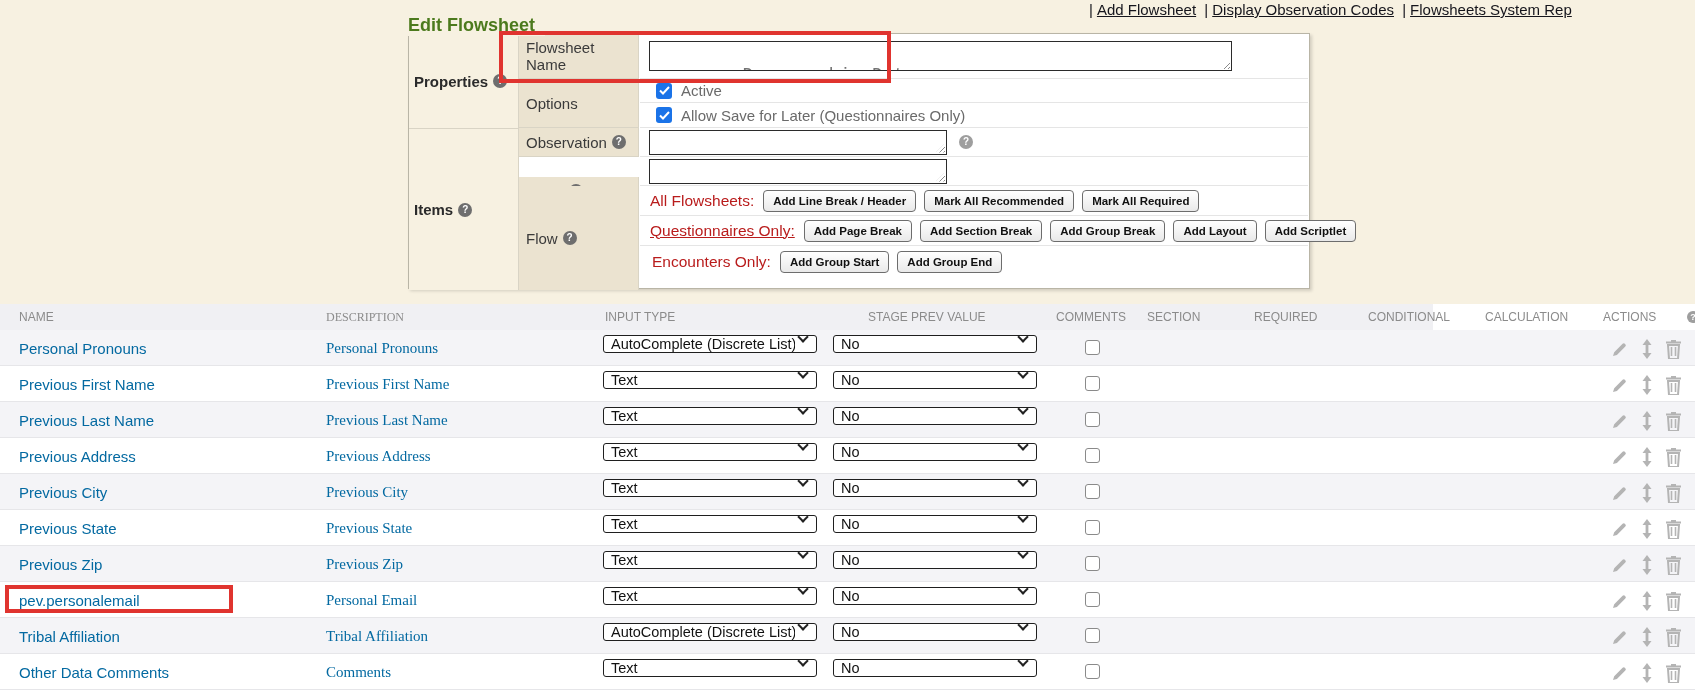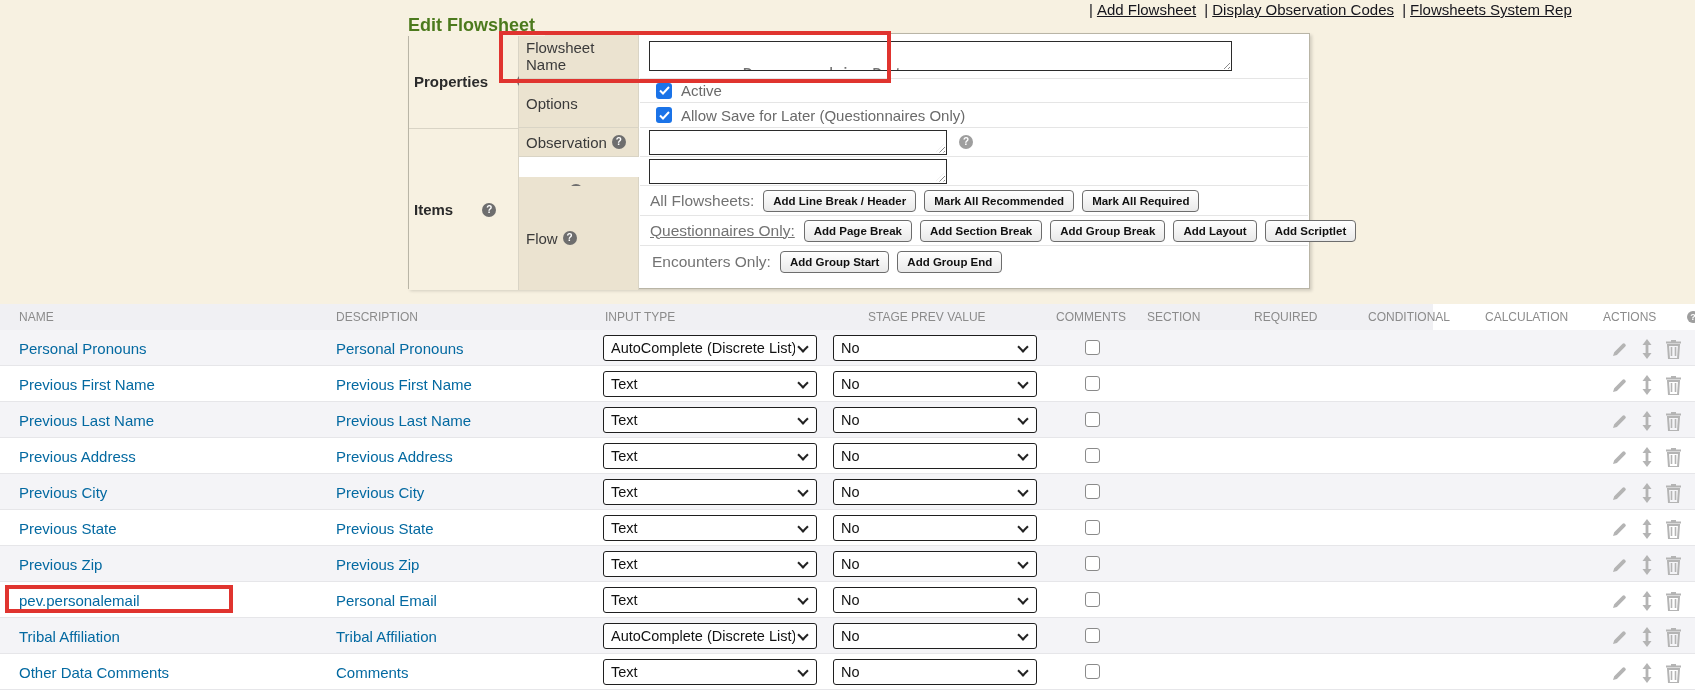--- a/index.html
+++ b/index.html
@@ -12,61 +12,61 @@
 
   
   .topnav { position:absolute; left:1085px; top:1px; white-space:nowrap; font-size:15px; color:#15151c; }
   .topnav a { color:#15151c; text-decoration:underline; cursor:pointer; }
   .topnav .sep { text-decoration:none; padding:0 4px; }
 
   
   .form-title { position:absolute; left:408px; top:15px; font-size:18px; font-weight:bold; color:#4c7a1d; background:#f7f1e1; padding-right:10px; z-index:3; }
   .form-box { position:absolute; left:408px; top:33px; width:902px; height:256px; background:#fff; border:1px solid #b9b5a6; box-shadow:2px 2px 3px rgba(0,0,0,0.15); z-index:1; }
   .fcell { position:absolute; display:flex; align-items:center; }
-  .col1 { left:0; width:110px; background:#f7f1e1; border-right:1px solid #d9d4c5; padding-left:5px; font-weight:bold; font-size:15px; color:#2b2b2b;gap:24px; }
+  .col1 { left:0; width:110px; background:#f7f1e1; border-right:1px solid #d9d4c5; padding-left:5px; font-weight:bold; font-size:15px; color:#2b2b2b; }
   .col2 { left:110px; width:120px; background:#ebe3d0; border-right:1px solid #d9d4c5; padding-left:7px; font-size:15px; color:#3a3a3a; }
   .cb-bottom { border-bottom:1px solid #d9d4c5; }
   .content-row { position:absolute; left:231px; right:1px; display:flex; align-items:center; background:#fff; }
   .row-line { border-bottom:1px solid #e5e5e5; }
 
   .qicon { display:inline-block; width:14px; height:14px; border-radius:50%; background:#6e6e6e; color:#fff; font-size:10px; font-weight:bold; text-align:center; line-height:14px; margin-left:5px; flex:0 0 auto; }
   .qicon.light { background:#9e9e9e; }
 
   .ta { position:relative; border:1px solid #2b2b2b; background:#fff; font-family:"Liberation Mono","DejaVu Sans Mono",monospace; font-size:18px; color:#737373; padding:3px 6px; overflow:hidden; white-space:pre; }
   .grip { position:absolute; right:1px; bottom:1px; width:9px; height:9px;
     background:repeating-linear-gradient(135deg, transparent 0 2px, #8a8a8a 2px 3px);
     clip-path:polygon(100% 0, 0 100%, 100% 100%); }
 
   .chkline { display:flex; align-items:center; gap:9px; font-size:15px; color:#6a6a6a; }
   .chk-on { width:16px; height:16px; border-radius:3px; background:#1a73e8; display:inline-flex; align-items:center; justify-content:center; flex:0 0 auto; }
   .chk-off { width:15px; height:15px; border-radius:3px; background:#fff; border:1.5px solid #8a8a8a; display:inline-block; }
 
-  .fg-label { font-size:15.5px; color:#737373; white-space:nowrap; margin-right:9px; }
+  .fg-label { font-size:15.5px; color:#b91c1c; white-space:nowrap; margin-right:9px; }
   .fg-label.ul { text-decoration:underline; }
   .fg-buttons { display:flex; gap:8px;justify-content:flex-end; }
   .fbtn { font-family:"Liberation Sans",sans-serif; font-size:11.5px; font-weight:bold; color:#111; padding:4px 9px; border:1px solid #6d6d6d; border-radius:4px; background:linear-gradient(#ffffff,#e9e9e9); white-space:nowrap; cursor:pointer; }
 
   
   .annot { position:absolute; border:4px solid #e0342f; z-index:5; pointer-events:none; }
   .annot1 { left:499px; top:31px; width:392px; height:52px; }
   .annot2 { left:5px; top:585px; width:228px; height:28px; }
 
   
   .grid-head { position:absolute; left:0; top:304px; width:1433px; height:26px; background:#f0f0f3; }
   .hcell { position:absolute; top:0; height:26px; display:flex; align-items:center; font-size:12px; color:#8b8b8b; white-space:nowrap; }
-  .c-name{left:19px;} .c-desc{left:336px;} .c-input{left:605px;} .c-stage{left:868px;}
+  .c-name{left:19px;} .c-desc{left:326px;font-family:Liberation Serif, serif;} .c-input{left:605px;} .c-stage{left:868px;}
   .c-comments{left:1056px;} .c-section{left:1147px;} .c-required{left:1254px;}
   .c-conditional{left:1368px;} .c-calculation{left:1485px;} .c-actions{left:1603px;}
   .head-cut-icon { position:absolute; left:1687px; top:7px; width:12px; height:12px; border-radius:50%; background:#9e9e9e; color:#fff; font-size:9px; font-weight:bold; text-align:center; line-height:12px; }
 
   .grid-body { position:absolute; left:0; top:330px; width:1695px; }
   .trow { position:relative; width:1695px; height:36px; background:#fff; border-bottom:1px solid #e6e6e9; }
   .trow.alt { background:#f4f4f7; }
   .tcell { position:absolute; top:0; height:36px; display:flex; align-items:center; font-size:15px; color:#0369a1; white-space:nowrap; }
-  .sel { position:absolute; top:5px; height:26px; border:1.5px solid #1f1f1f; border-radius:3px; background:#fff; display:flex; align-items:center; font-size:14.5px; color:#111; padding-left:7px; overflow:hidden; cursor:pointer; }
+  .sel { position:absolute; top:5px; height:18px; border:1.5px solid #1f1f1f; border-radius:3px; background:#fff; display:flex; align-items:flex-start; font-size:14.5px; color:#111; padding-left:7px; overflow:hidden; cursor:pointer; }
   .sel-input { left:603px; width:214px; }
   .sel-stage { left:833px; width:204px; }
   .sel .txt { flex:1 1 auto; overflow:hidden; white-space:nowrap; }
   .chev { flex:0 0 auto; width:8px; height:8px; border-right:2px solid #222; border-bottom:2px solid #222; transform:rotate(45deg); margin:-3px 9px 0 4px; }
   .row-chk { position:absolute; left:1085px; top:10px; }
   .acticons { position:absolute; left:1610px; top:9px; display:flex; gap:13px; align-items:center; }
   .acticons svg { display:block; cursor:pointer; }
 </style>
 </head>
 <body>

